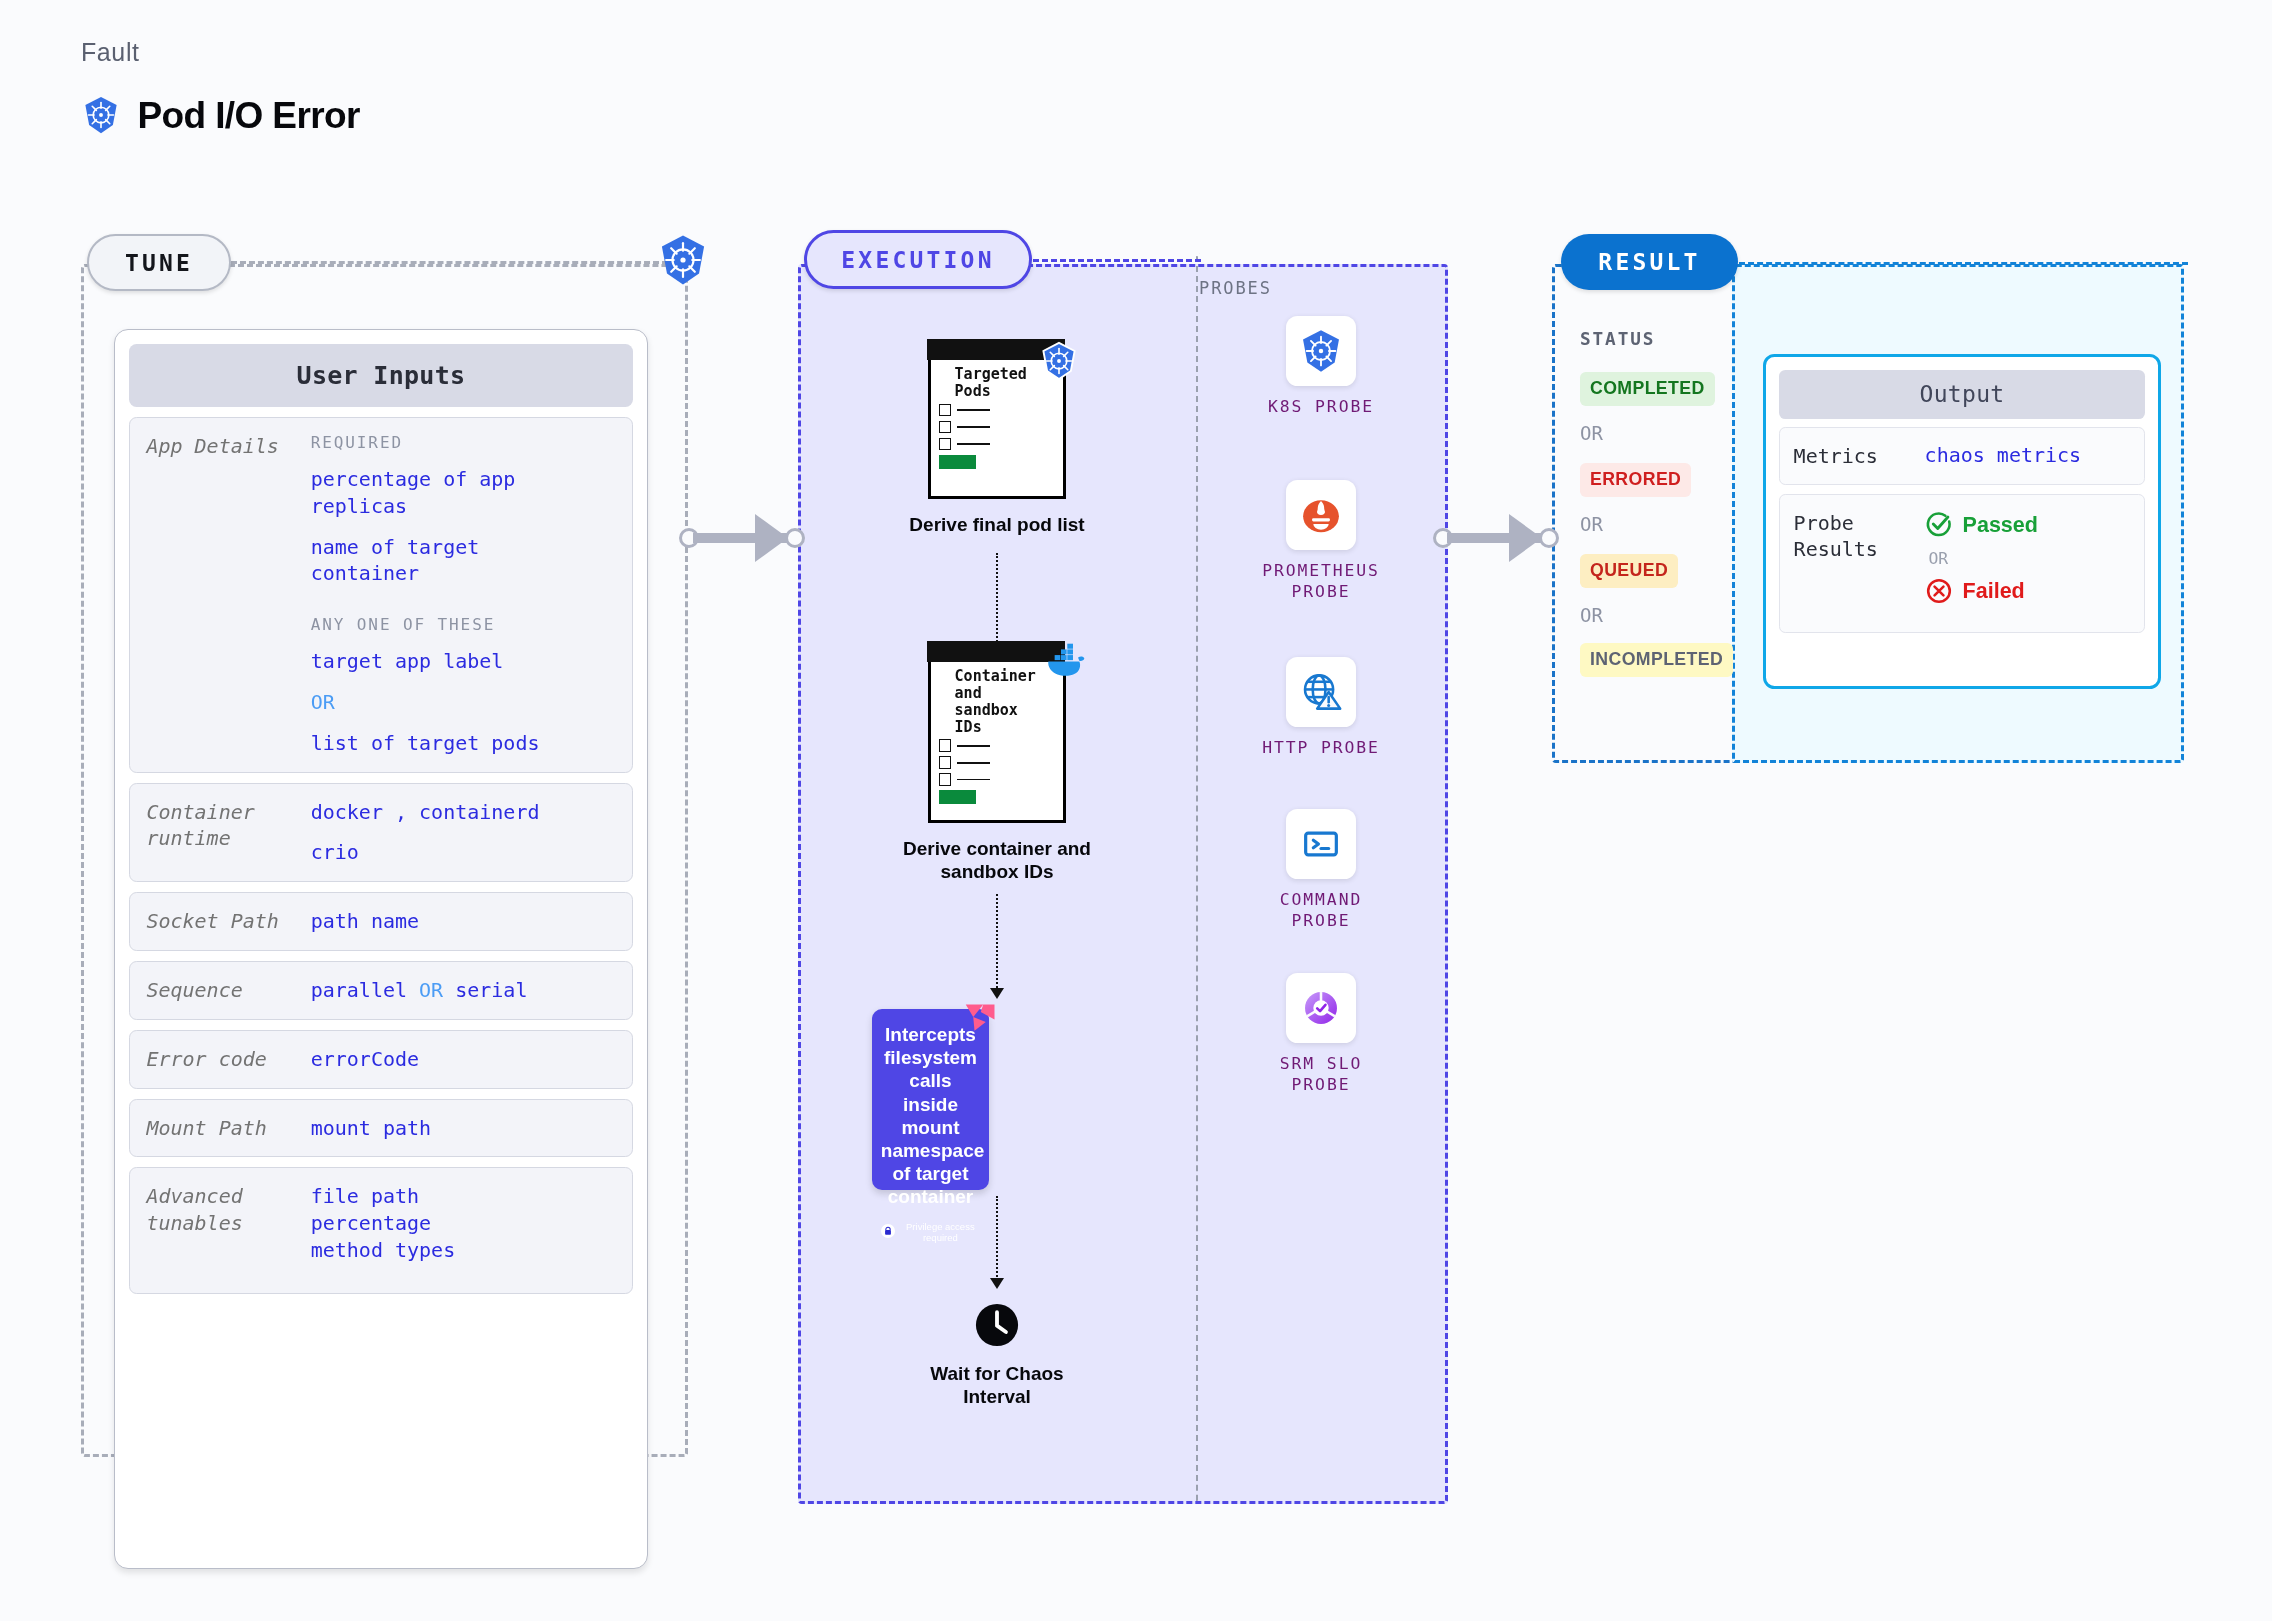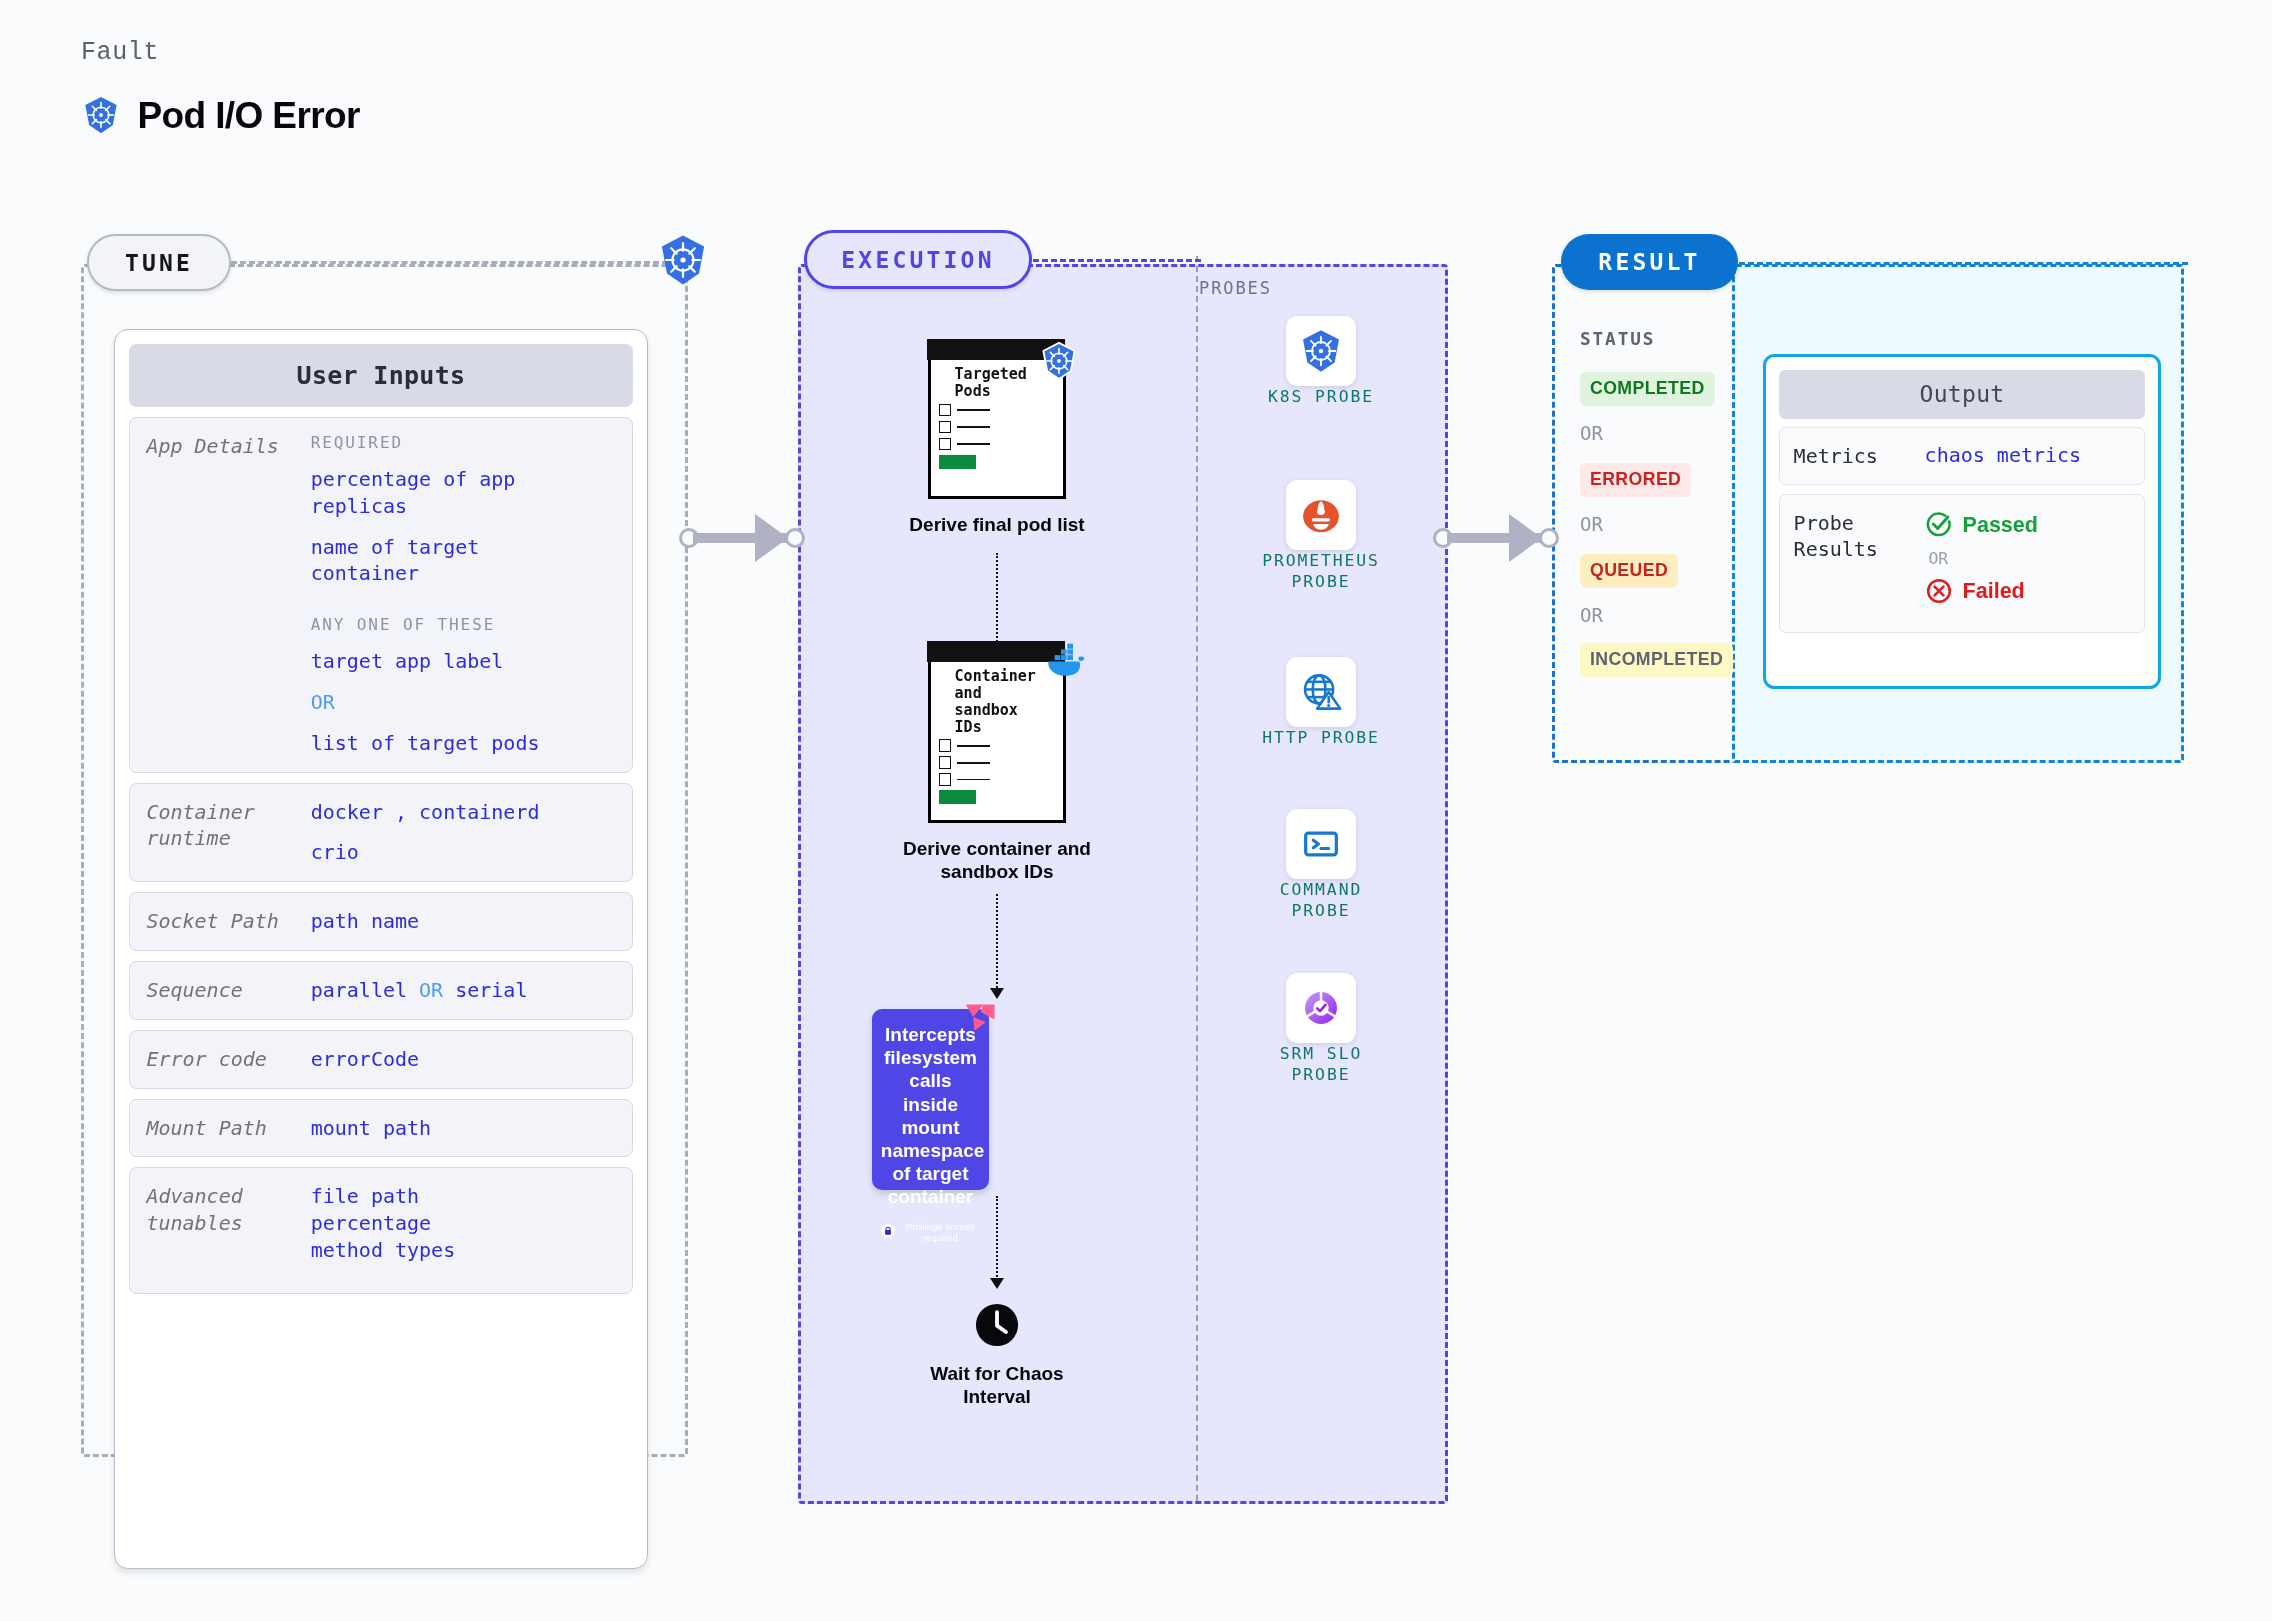--- a/index.html
+++ b/index.html
@@ -6,21 +6,21 @@
   html, body {
     width: 2273px; height: 1622px;
     background: #fafbfd;
     font-family: "Liberation Sans", sans-serif;
     overflow: hidden;
   }
 
   
   #header { position:absolute; left:81px; top:38px; }
   #fault-label {
-    font-family:Liberation Mono, monospace;
+    font-family:Liberation Sans, sans-serif;
     font-size:25px; color:#5a6070; letter-spacing:0.6px;
   }
   #fault-title-row { display:flex; align-items:center; gap:16.4px; margin-top:28px; }
   #fault-title {
     font-size:37px; font-weight:bold; color:#07080c;
     letter-spacing:-0.6px;
   }
 
   
   .frame { position:absolute; border-radius:3.8px; }
@@ -159,22 +159,22 @@
     font-family:"DejaVu Sans Mono", monospace; font-size:17px;
     color:#6d7384; letter-spacing:1.9px;
   }
   .probe { position:absolute; left:1226px; width:190px; text-align:center; }
   .probe-tile {
     width:70px; height:70px; margin:0 auto; background:#fff;
     border-radius:11.4px; box-shadow:0 1.9px 5px rgba(0,0,0,0.10);
     display:flex; align-items:center; justify-content:center;
   }
   .probe-name {
-    font-family:"DejaVu Sans Mono", monospace;
-    font-size:16.4px; color:#0f766e; letter-spacing:1.9px; line-height:1.28;
+    margin-top:10px; font-family:"DejaVu Sans Mono", monospace;
+    font-size:16.4px; color:#701a75; letter-spacing:1.9px; line-height:1.28;
   }
 
   
   #status-label {
     position:absolute; left:1580px; top:329px;
     font-family:"DejaVu Sans Mono", monospace; font-size:17.7px;
     color:#5d6373; letter-spacing:1.9px; font-weight:bold;
   }
   .status-badge {
     position:absolute; left:1580px; border-radius:5.7px;

